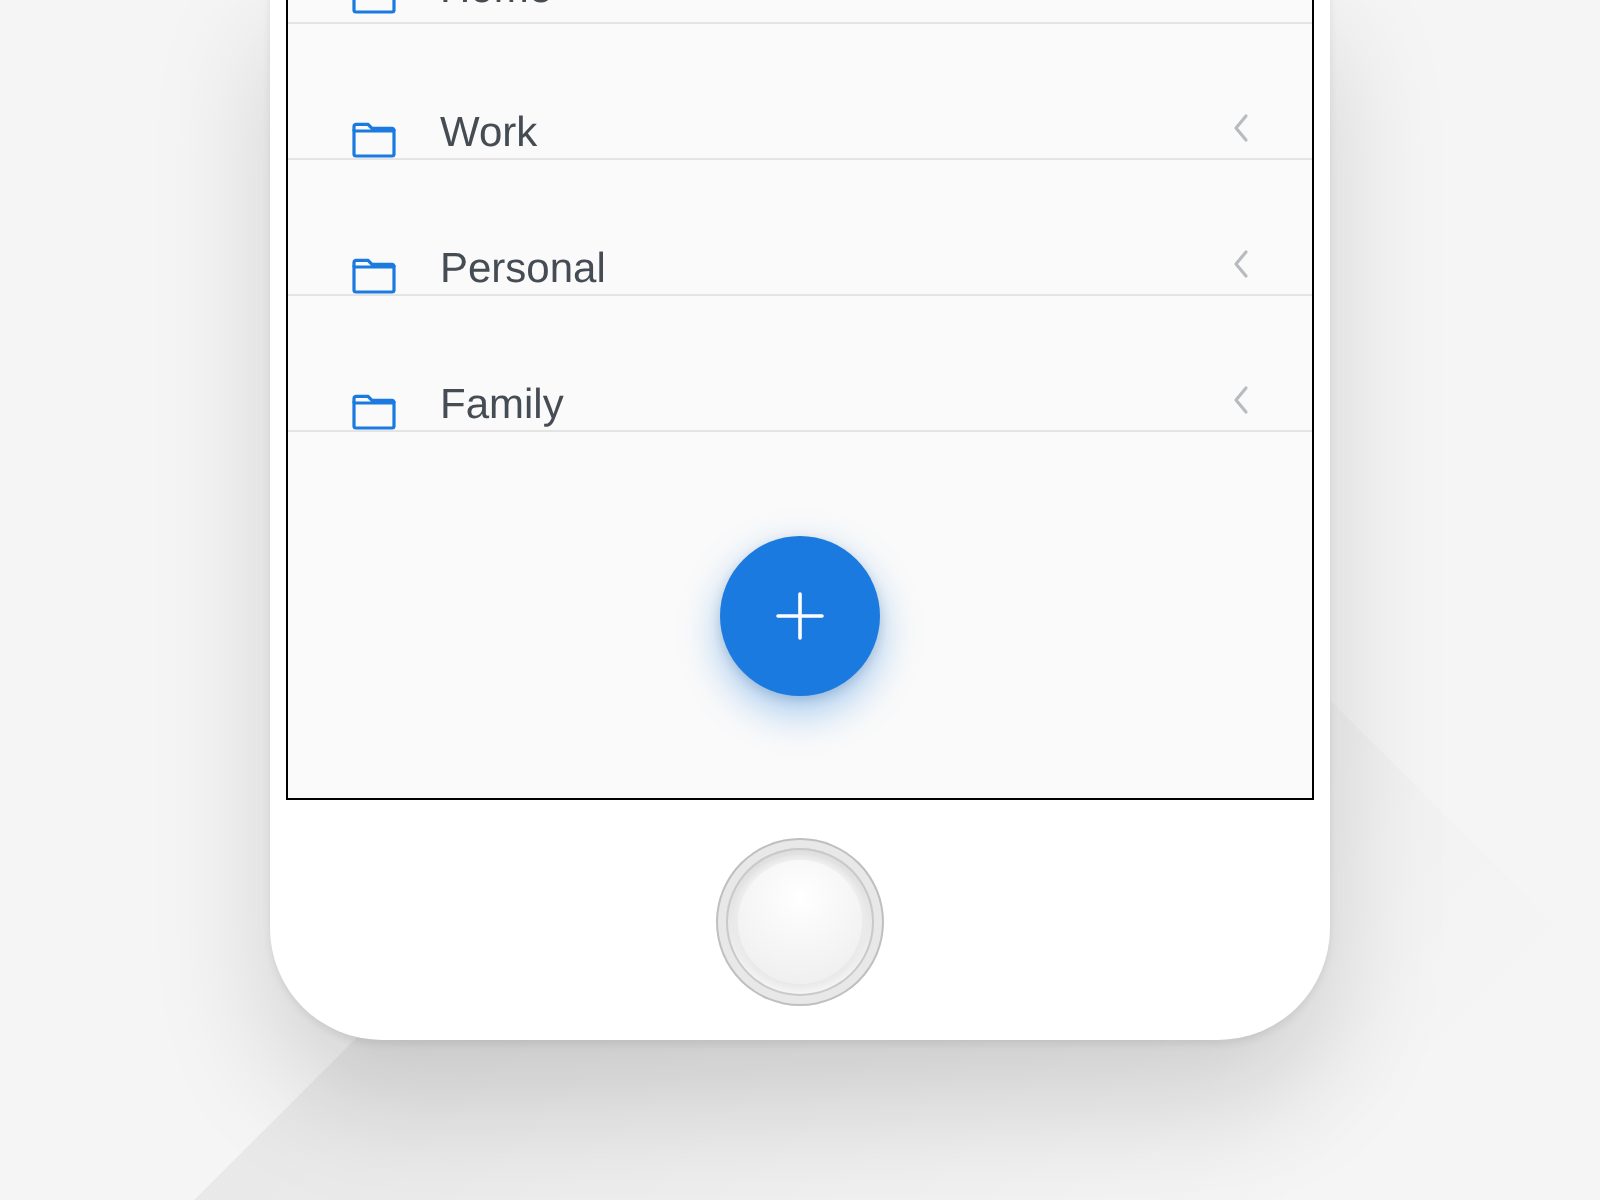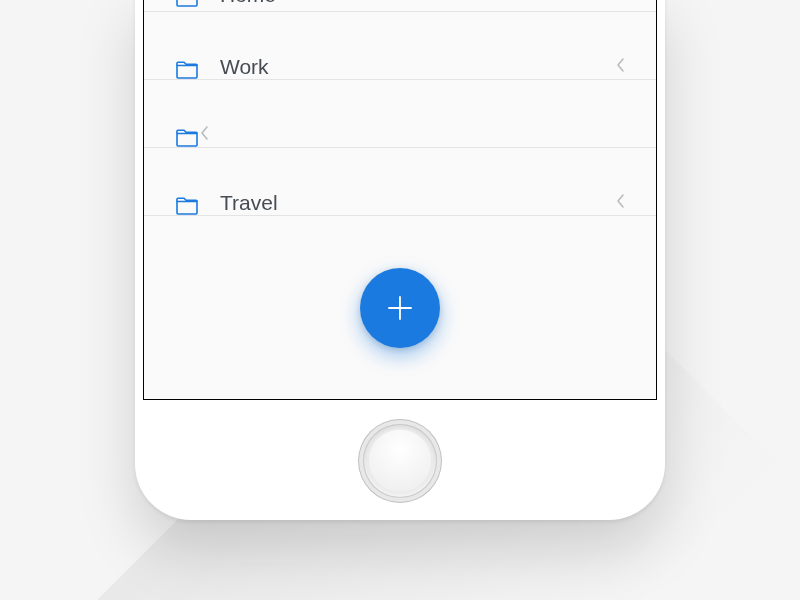--- a/index.html
+++ b/index.html
@@ -166,36 +166,37 @@
         </span>
       </div>
 
       <div class="list-item">
         <span class="folder-icon">
           <svg width="22" height="18" viewBox="0 0 22 18" fill="none">
             <path d="M1 4.5 H21 V16 a1 1 0 0 1 -1 1 H2 a1 1 0 0 1 -1 -1 Z" stroke="#1a7ae0" stroke-width="1.6" fill="none"></path>
             <path d="M1 4.5 V2.2 a1 1 0 0 1 1 -1 H8 l2 2 H20 a1 1 0 0 1 1 1 V4.5" stroke="#1a7ae0" stroke-width="1.6" fill="none"></path>
           </svg>
         </span>
+        <span class="item-label">Personal</span>
         <span class="chevron">
           <svg width="14" height="20" viewBox="0 0 14 20" fill="none">
             <path d="M9 4 L4 10 L9 16" stroke="#b8bcc0" stroke-width="1.6" fill="none" stroke-linecap="round" stroke-linejoin="round"></path>
           </svg>
         </span>
       </div>
 
 
       <div class="list-item">
         <span class="folder-icon">
           <svg width="22" height="18" viewBox="0 0 22 18" fill="none">
             <path d="M1 4.5 H21 V16 a1 1 0 0 1 -1 1 H2 a1 1 0 0 1 -1 -1 Z" stroke="#1a7ae0" stroke-width="1.6" fill="none"></path>
             <path d="M1 4.5 V2.2 a1 1 0 0 1 1 -1 H8 l2 2 H20 a1 1 0 0 1 1 1 V4.5" stroke="#1a7ae0" stroke-width="1.6" fill="none"></path>
           </svg>
         </span>
-        <span class="item-label">Travel</span>
+        <span class="item-label">Family</span>
         <span class="chevron">
           <svg width="14" height="20" viewBox="0 0 14 20" fill="none">
             <path d="M9 4 L4 10 L9 16" stroke="#b8bcc0" stroke-width="1.6" fill="none" stroke-linecap="round" stroke-linejoin="round"></path>
           </svg>
         </span>
       </div>
 
     </div>
 
     <div class="fab">

